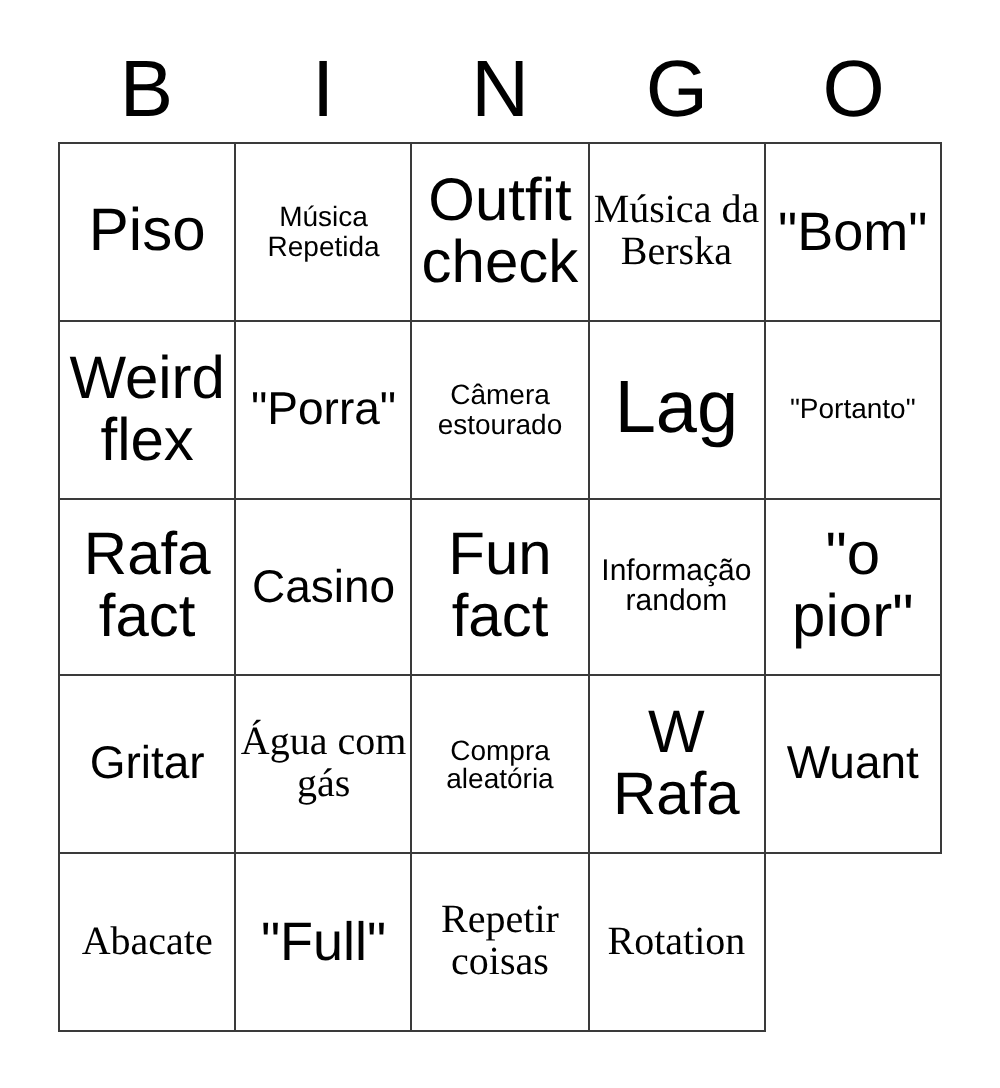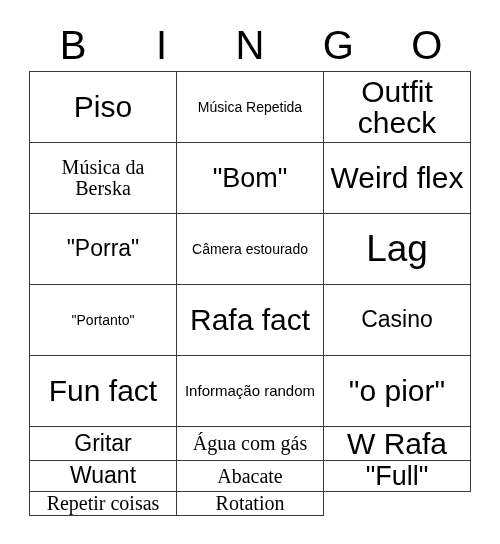--- a/index.html
+++ b/index.html
@@ -50,21 +50,21 @@
   .grid {
     position: absolute;
     left: 29px;
     top: 71px;
     width: 442px;
     height: 445px;
     border-top: 1.5px solid #3a3a3a;
     border-left: 1.5px solid #3a3a3a;
     box-sizing: border-box;
     display: grid;
-    grid-template-columns: repeat(3, 1fr);
+    grid-template-columns: repeat(5, 1fr);
     grid-template-rows: repeat(5, 1fr);
     background: #ffffff;
   }
 
   .cell {
     border-right: 1.5px solid #3a3a3a;
     border-bottom: 1.5px solid #3a3a3a;
     box-sizing: border-box;
     display: flex;
     align-items: center;
@@ -156,20 +156,23 @@
 
     <div class="cell fs-xl">
         <span class="cell-text">"o pior"</span>
       </div>
     <div class="cell fs-md">
         <span class="cell-text">Gritar</span>
       </div>
     <div class="cell fs-sm">
         <span class="cell-text">Água com gás</span>
       </div>
+    <div class="cell fs-xs">
+        <span class="cell-text">Compra aleatória</span>
+      </div>
     <div class="cell fs-xl">
         <span class="cell-text">W Rafa</span>
       </div>
 
     <div class="cell fs-md">
         <span class="cell-text">Wuant</span>
       </div>
     <div class="cell fs-sm">
         <span class="cell-text">Abacate</span>
       </div>

